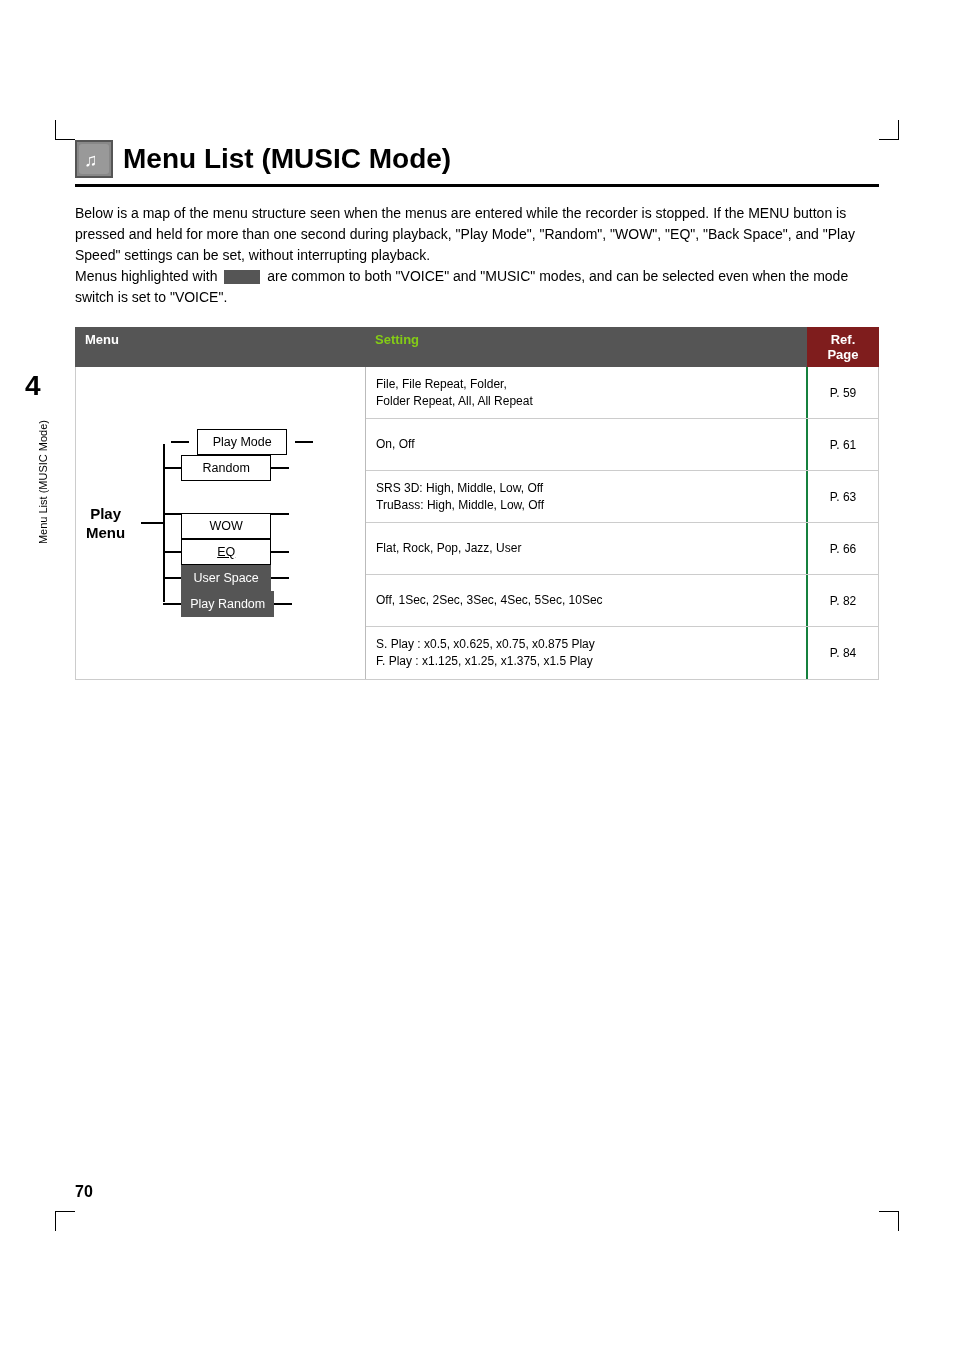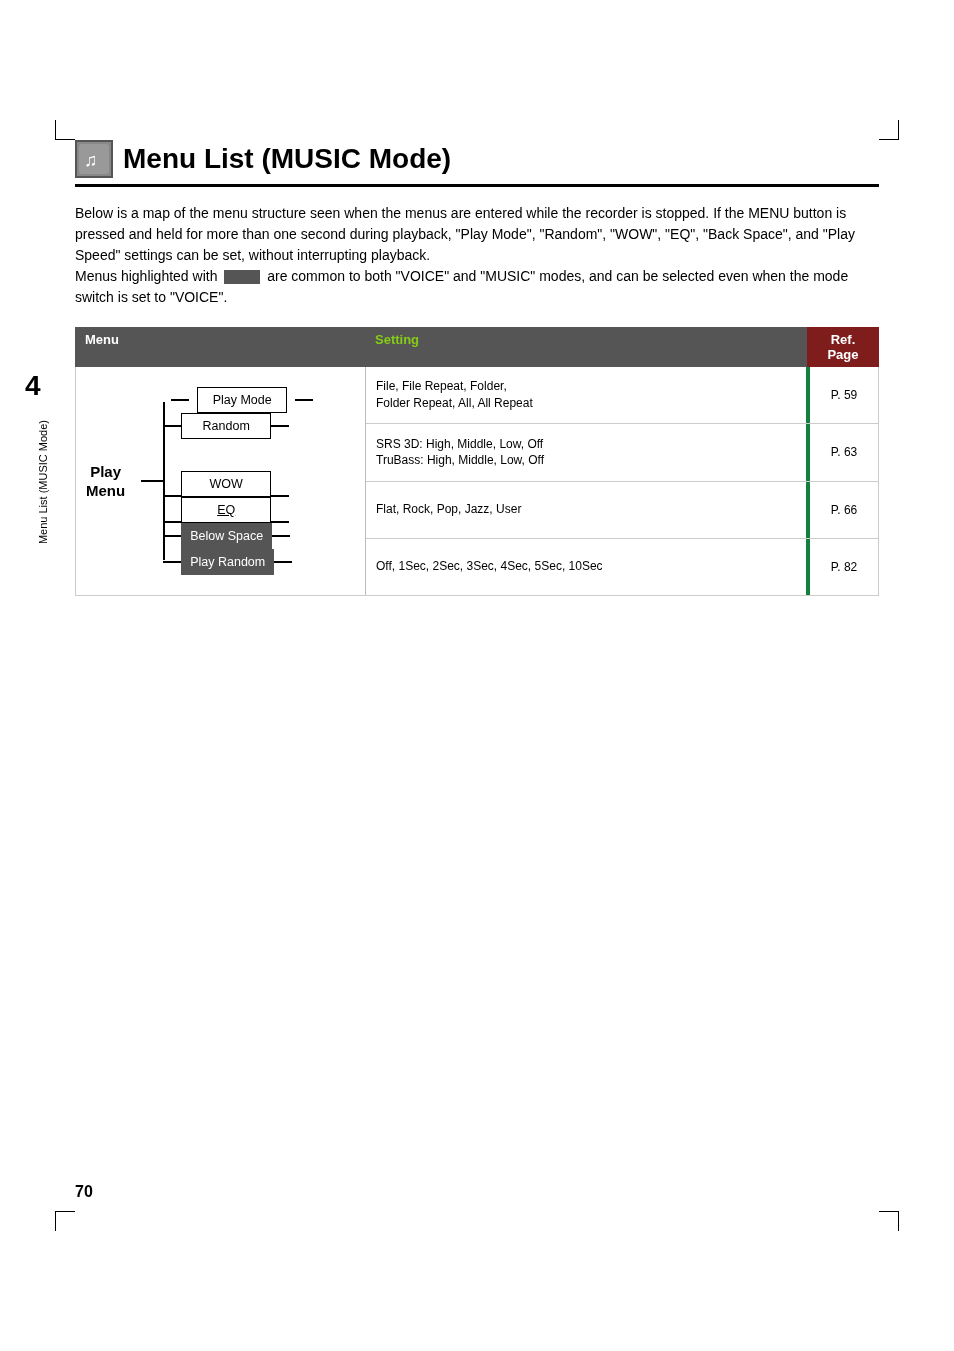--- a/index.html
+++ b/index.html
@@ -206,21 +206,21 @@
       flex: 1;
       padding: 6px 10px;
       font-size: 12px;
       line-height: 1.4;
       color: #000;
     }
 
     .setting-page {
       width: 72px;
       flex-shrink: 0;
-      border-left: 4px solid #15803d;
+      border-left: 2px solid #15803d;
       text-align: center;
       font-size: 12px;
       padding: 6px 4px;
       align-self: stretch;
       display: flex;
       align-items: center;
       justify-content: center;
     }
 
     
@@ -290,38 +290,38 @@
               <div style="width:18px; height:2px; background:#000; flex-shrink:0;"></div>
             </div>
 
             <div style="display:flex; align-items:center; flex:1;">
               <div style="width:22px; flex-shrink:0;"></div>
               <div style="width:18px; height:2px; background:#000; flex-shrink:0;"></div>
               <div class="menu-item-box">Random</div>
               <div style="width:18px; height:2px; background:#000; flex-shrink:0;"></div>
             </div>
 
-            <div style="display:flex; align-items:flex-end; flex:1;margin-top:32px;">
+            <div style="display:flex; align-items:flex-start; flex:1;margin-top:32px;">
               <div style="width:22px; flex-shrink:0;"></div>
               <div style="width:18px; height:2px; background:#000; flex-shrink:0;"></div>
               <div class="menu-item-box">WOW</div>
               <div style="width:18px; height:2px; background:#000; flex-shrink:0;"></div>
             </div>
 
-            <div style="display:flex; align-items:flex-end; flex:1;text-decoration:underline;">
+            <div style="display:flex; align-items:center; flex:1;text-decoration:underline;">
               <div style="width:22px; flex-shrink:0;"></div>
               <div style="width:18px; height:2px; background:#000; flex-shrink:0;"></div>
               <div class="menu-item-box">EQ</div>
               <div style="width:18px; height:2px; background:#000; flex-shrink:0;"></div>
             </div>
 
             <div style="display:flex; align-items:center; flex:1;">
               <div style="width:22px; flex-shrink:0;"></div>
               <div style="width:18px; height:2px; background:#000; flex-shrink:0;"></div>
-              <div class="menu-item-box highlighted">Below Space</div>
+              <div class="menu-item-box highlighted">User Space</div>
               <div style="width:18px; height:2px; background:#000; flex-shrink:0;"></div>
             </div>
 
             <div style="display:flex; align-items:center; flex:1;">
               <div style="width:22px; flex-shrink:0;"></div>
               <div style="width:18px; height:2px; background:#000; flex-shrink:0;"></div>
               <div class="menu-item-box highlighted">Play Random</div>
               <div style="width:18px; height:2px; background:#000; flex-shrink:0;"></div>
             </div>
 
@@ -329,35 +329,43 @@
         </div>
       </div>
 
       <div class="settings-side">
 
         <div class="setting-row">
           <div class="setting-text">File, File Repeat, Folder,<br>Folder Repeat, All, All Repeat</div>
           <div class="setting-page">P. 59</div>
         </div>
 
+        <div class="setting-row">
+          <div class="setting-text">On, Off</div>
+          <div class="setting-page">P. 61</div>
+        </div>
 
         <div class="setting-row">
           <div class="setting-text">SRS 3D: High, Middle, Low, Off<br>TruBass: High, Middle, Low, Off</div>
           <div class="setting-page">P. 63</div>
         </div>
 
         <div class="setting-row">
           <div class="setting-text">Flat, Rock, Pop, Jazz, User</div>
           <div class="setting-page">P. 66</div>
         </div>
 
         <div class="setting-row">
           <div class="setting-text">Off, 1Sec, 2Sec, 3Sec, 4Sec, 5Sec, 10Sec</div>
           <div class="setting-page">P. 82</div>
         </div>
 
+        <div class="setting-row">
+          <div class="setting-text">S. Play : x0.5, x0.625, x0.75, x0.875 Play<br>F. Play : x1.125, x1.25, x1.375, x1.5 Play</div>
+          <div class="setting-page">P. 84</div>
+        </div>
 
       </div>
     </div>
   </div>
 
   <div class="page-number">70</div>
 </div>
 
 </body></html>

